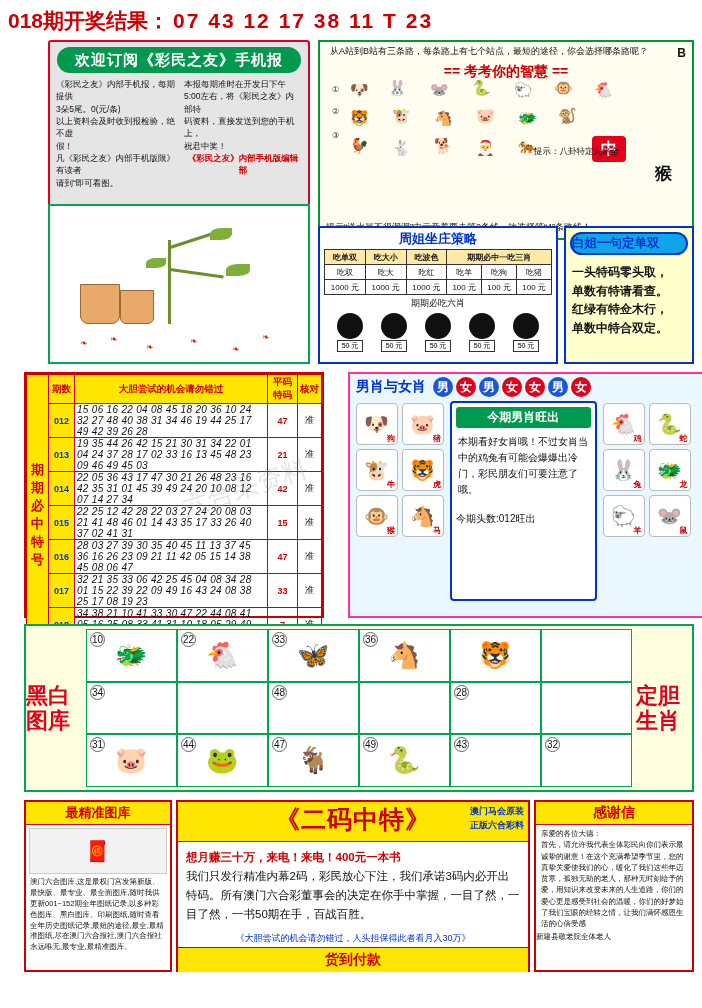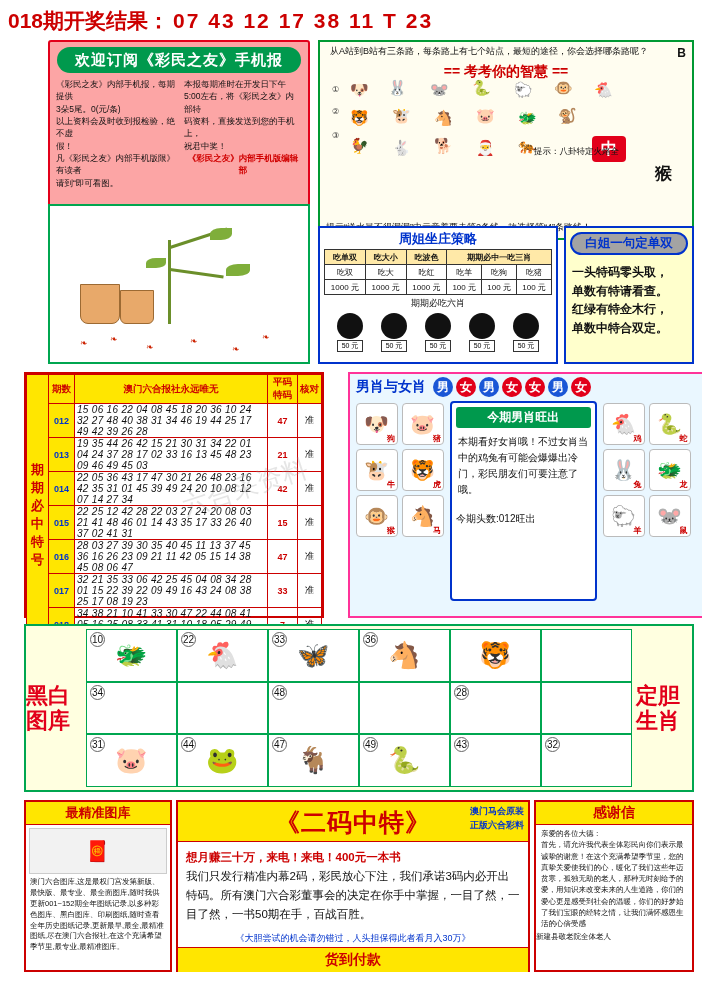--- a/index.html
+++ b/index.html
@@ -27,21 +27,21 @@
     font-size: 21px; font-weight: bold; color: #cc0000; margin-left: 4px;
     letter-spacing: 2px;
   }
 
   
   .box { position: absolute; background: #fff; }
 
   
   #ad-block {
     top: 40px; left: 48px; width: 262px; height: 193px;
-    border: 2px solid #e2001a; border-radius: 3px; background: #fca5a5;
+    border: 2px solid #e2001a; border-radius: 3px; background: #e5e5e5;
   }
   #ad-banner {
     margin: 5px auto 0; width: 244px; height: 26px; background: #00994d;
     border-radius: 13px; color: #ffffff; font-size: 15px; font-weight: bold;
     display: flex; align-items: center; justify-content: center;
     letter-spacing: 1px;
   }
   .ad-cols { display: flex; padding: 5px 6px 0 6px; gap: 6px; }
   .ad-col { font-size: 8.5px; line-height: 1.45; color: #111; }
   .ad-col.l { width: 122px; }
@@ -127,22 +127,22 @@
   .dot-prices span {
     width: 26px; text-align: center; font-size: 7px; border: 1px solid #333;
   }
 
   
   #baijie {
     top: 226px; left: 564px; width: 130px; height: 138px;
     border: 2px solid #0033cc; background: #ffffcc;
   }
   #baijie .hd {
-    background: #a3a3a3; border: 2px solid #0033cc; border-radius: 14px;
-    margin: 4px auto 0; width: 118px; text-align: center;
+    background: #0ea5e9; border: 2px solid #0033cc; border-radius: 14px;
+    margin: 4px auto 0; width: 118px; 
     font-size: 12.5px; font-weight: bold; color: #0033cc; padding: 1px 0;
   }
   #baijie .lines { padding: 8px 4px 0 6px; }
   #baijie .lines div {
     font-size: 12px; color: #111; line-height: 1.55; font-weight: bold;
   }
 
   
   #table-block {
     top: 372px; left: 24px; width: 300px; height: 246px;
@@ -248,20 +248,21 @@
     top: 800px; left: 176px; width: 354px; height: 172px;
     border: 2px solid #cc0000; background: #fff;
   }
   #bm-title {
     background: #ffe600; text-align: center; padding: 1px 0 2px;
     border-bottom: 1px solid #cc0000; position: relative; height: 40px;
   }
   #bm-title .main {
     font-size: 25px; font-weight: bold; color: #cc0000; letter-spacing: 1px;
     line-height: 38px;
+    font-family: Liberation Mono, monospace;
   }
   #bm-title .side {
     position: absolute; right: 4px; top: 3px; font-size: 9px; color: #0033cc;
     line-height: 1.5; text-align: left; font-weight: bold;
   }
   #bm-body { padding: 6px 8px; font-size: 11.5px; line-height: 1.65; color: #111; }
   #bm-body .hi { color: #cc0000; font-weight: bold; }
   #bm-note {
     text-align: center; font-size: 9px; color: #0033cc; padding: 2px 4px;
   }
@@ -420,21 +421,21 @@
   </div>
 
   <div class="box" id="table-block">
     <table id="tbl">
       <tbody>
           <tr>
         <td class="vert" rowspan="9">
           期<br>期<br>必<br>中<br>特<br>号
         </td>
         <th>期数</th>
-        <th>澳门六合报社永远唯无</th>
+        <th>大胆尝试的机会请勿错过</th>
         <th>平码特码</th>
         <th>核对</th>
       </tr>
       <tr>
         <td class="per">012</td>
         <td class="nums">15 06 16 22 04 08 45 18 20 36 10 24 32 27 48 40 38 31 34 46 19 44 25 17 49 42 39 26 28</td>
         <td class="pm">47</td>
         <td class="ck">准</td>
       </tr>
       <tr>
@@ -622,21 +623,21 @@
           <span class="dx-num">32</span>
         </div>
     </div>
   </div>
 
   <div class="box" id="bot-left">
     <div class="hd">最精准图库</div>
     <div class="img">
         <span>🧧</span>
       </div>
-    <p>澳门六合图库,这是最权门宫发第新版、最快版、最专业、最全面图库,随时我供更新001~152期全年图纸记录,以多种彩色图库、黑白图库、印刷图纸,随时查看全年历史图纸记录,更新最早,最全,最精准图纸,尽在澳门六合报社,在这个充满希望季节里,最专业,最精准图库。</p>
+    <p>澳门六合图库,这是最权门宫发第新版、最快版、最专业、最全面图库,随时我供更新001~152期全年图纸记录,以多种彩色图库、黑白图库、印刷图纸,随时查看全年历史图纸记录,最短的途径,最全,最精准图纸,尽在澳门六合报社,澳门六合报社永远唯无,最专业,最精准图库。</p>
   </div>
 
   <div class="box" id="bot-mid">
     <div id="bm-title">
       <div class="main">《二码中特》</div>
       <div class="side">
         <div>澳门马会原装</div>
         <div>正版六合彩料</div>
       </div>
     </div>

